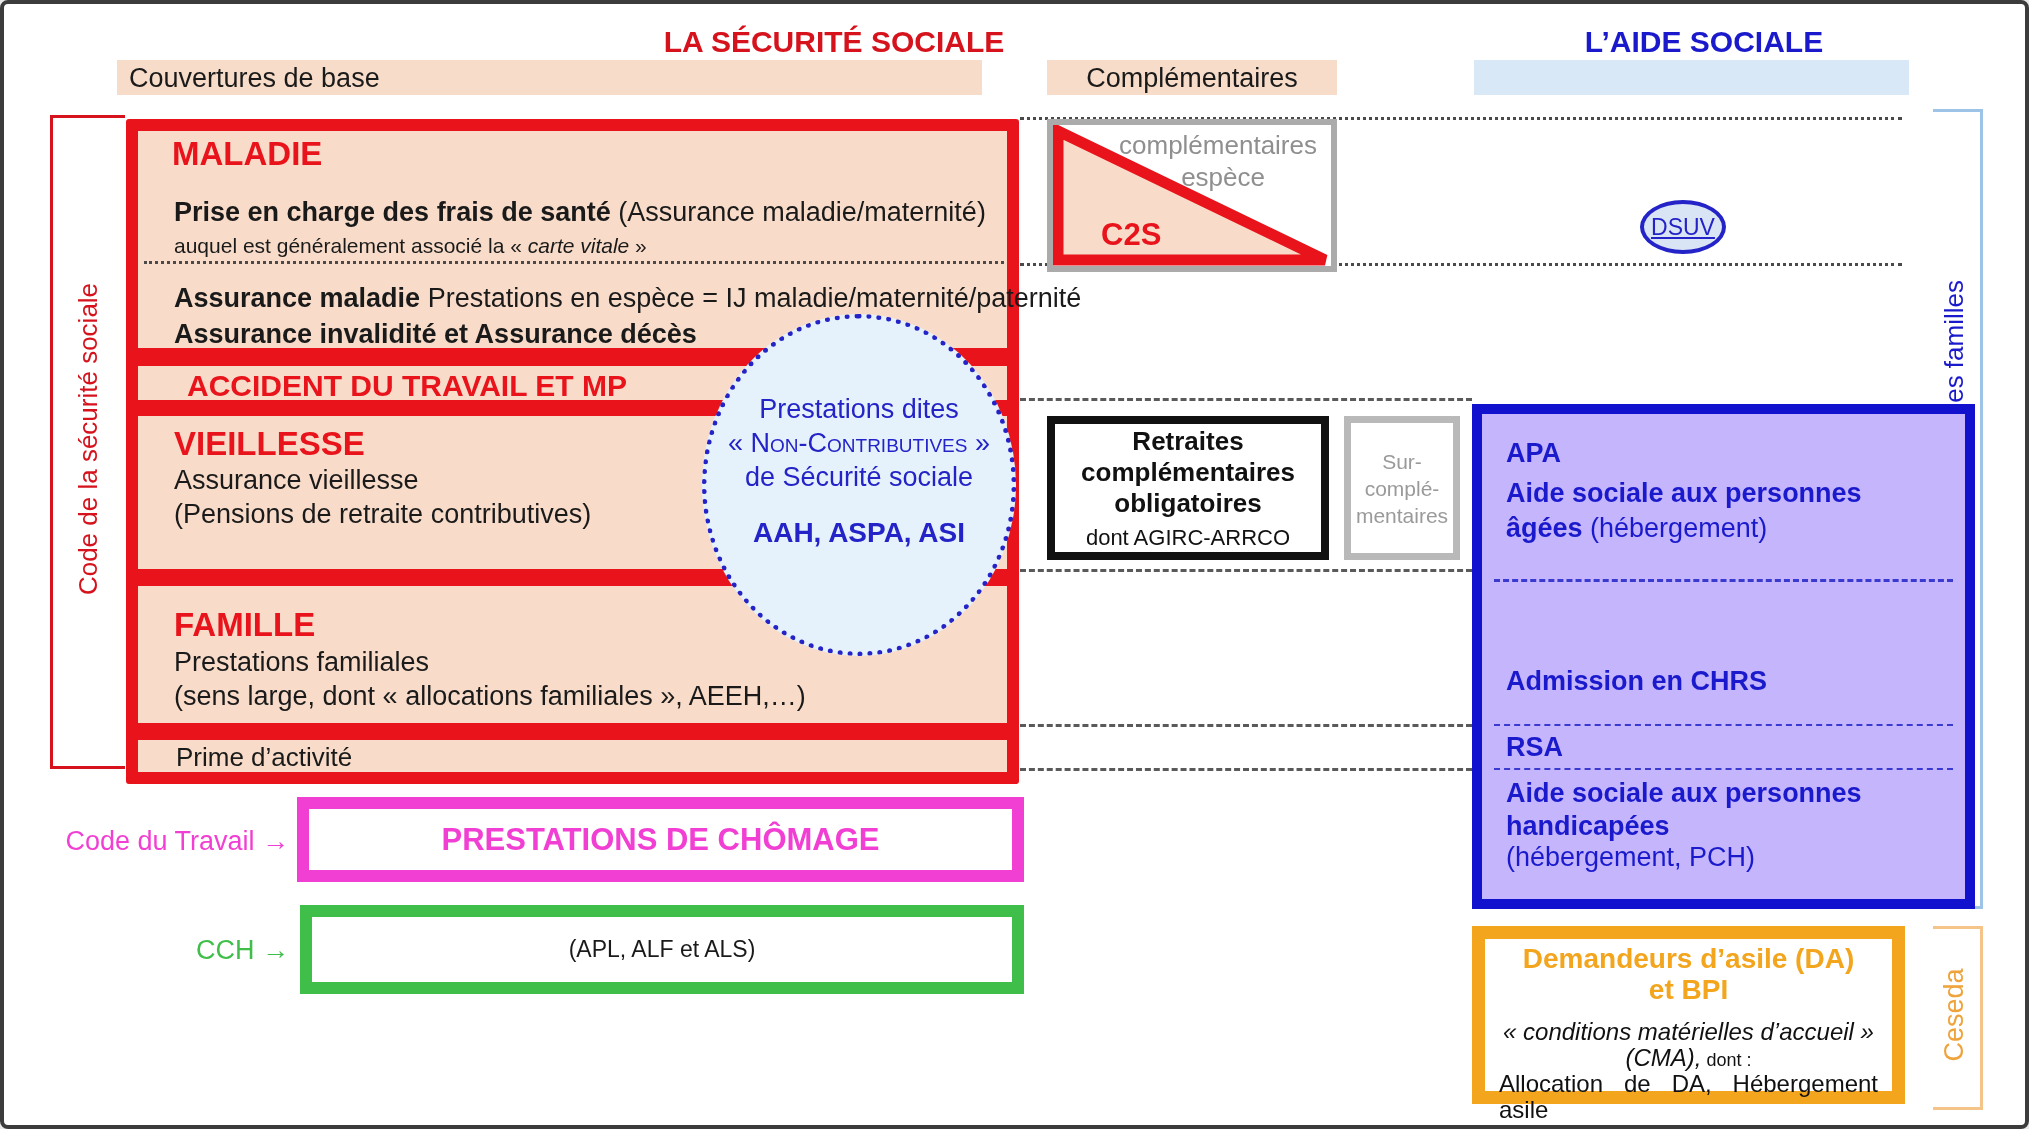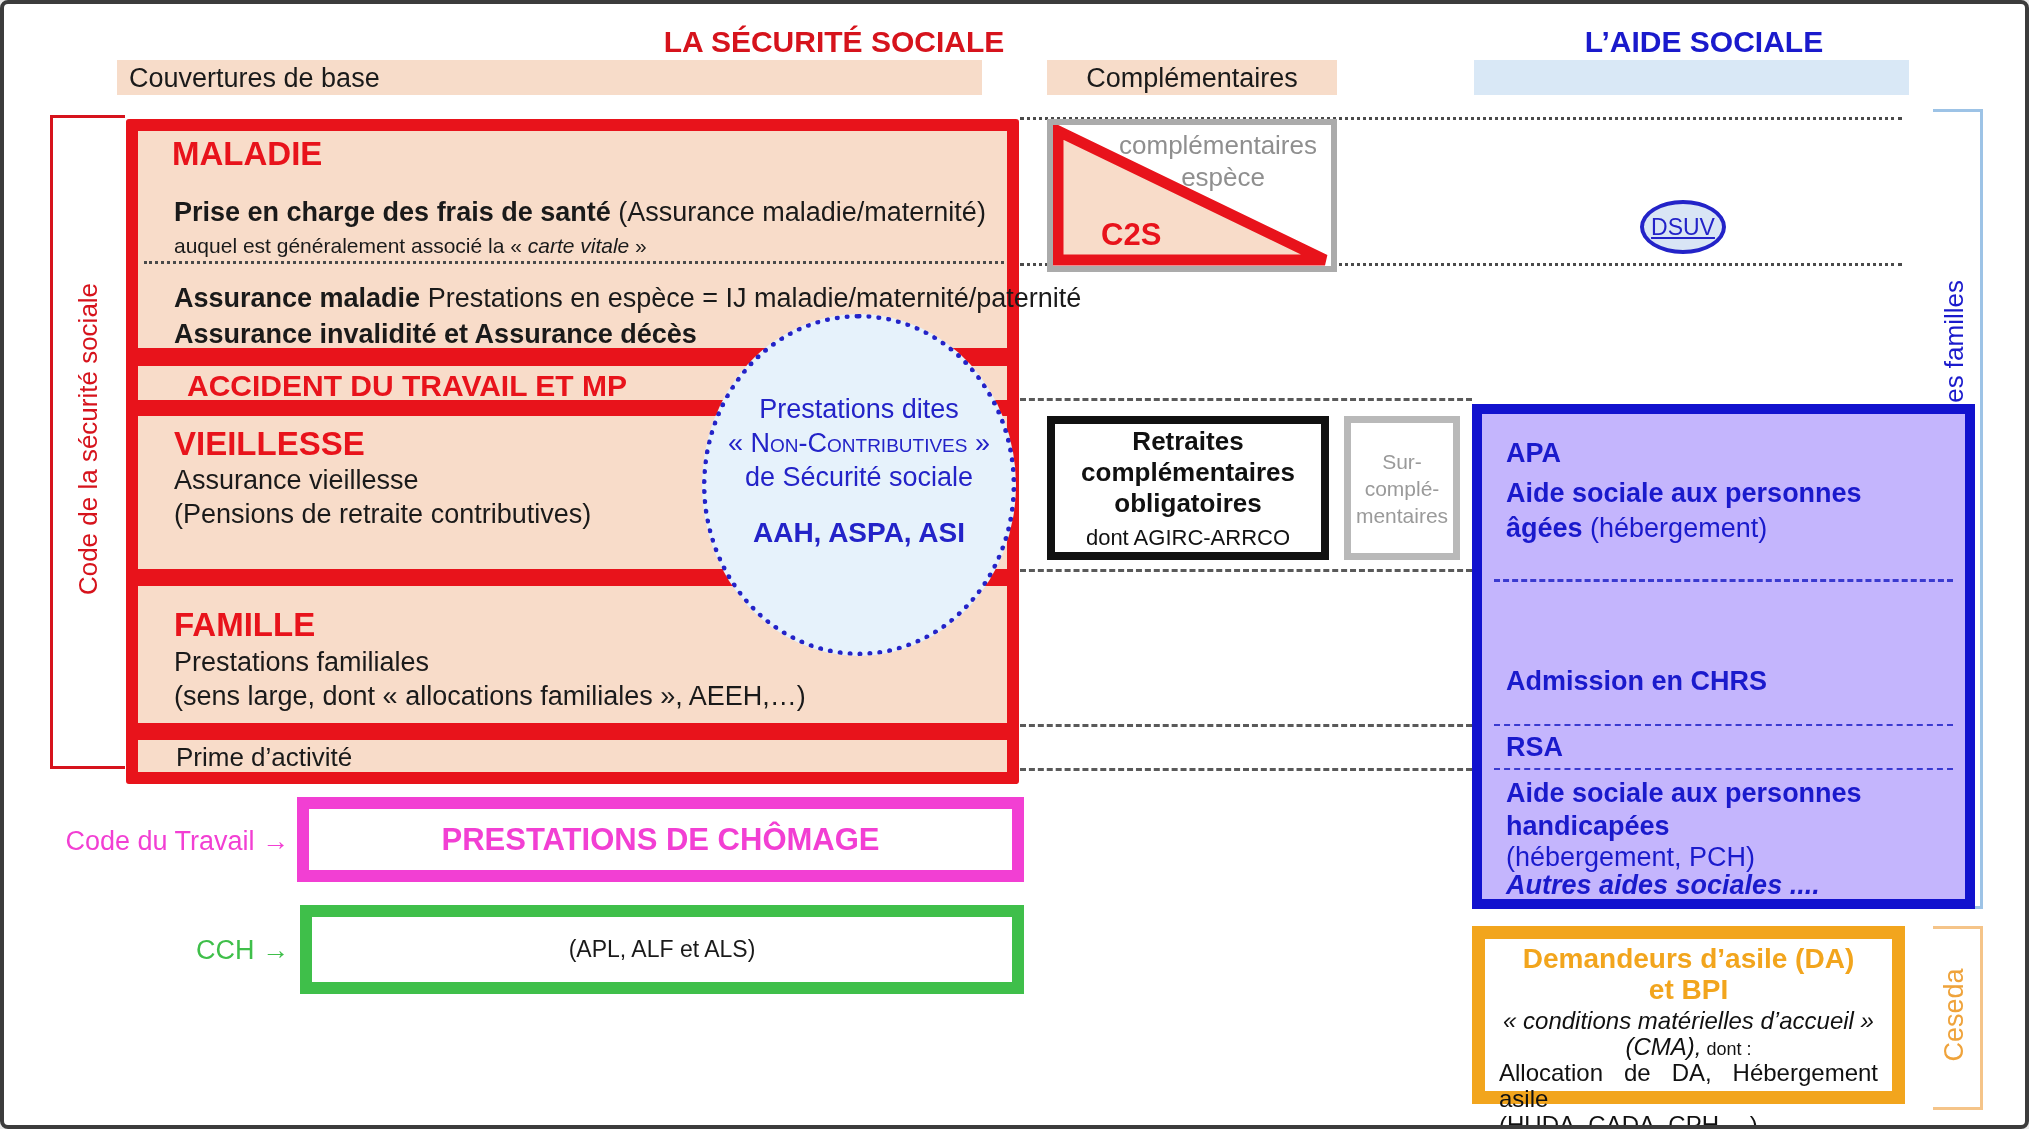--- a/index.html
+++ b/index.html
@@ -110,40 +110,39 @@
     <div class="bluebox-text" style="left:24px;top:63px;">Aide sociale aux personnes</div>
     <div class="bluebox-text" style="left:24px;top:98px;"><b>âgées </b><span style="font-weight:normal;">(hébergement)</span></div>
     <div style="position:absolute;left:12px;right:12px;top:165px;border-top:3px dashed #3a3ad0;"></div>
     <div class="bluebox-text" style="left:24px;top:251px;">Admission en CHRS</div>
     <div style="position:absolute;left:12px;right:12px;top:310px;border-top:2px dashed #3a3ad0;"></div>
     <div class="bluebox-text" style="left:24px;top:317px;">RSA</div>
     <div style="position:absolute;left:12px;right:12px;top:354px;border-top:2px dashed #3a3ad0;"></div>
     <div class="bluebox-text" style="left:24px;top:363px;">Aide sociale aux personnes</div>
     <div class="bluebox-text" style="left:24px;top:396px;">handicapées</div>
     <div class="bluebox-text" style="left:24px;top:427px;font-weight:normal;">(hébergement, PCH)</div>
-    <div class="bluebox-text" style="left:24px;top:455px;font-style:italic;">Autres aides sociales ....</div>
   </div>
 
   <div class="bracket-right-blue" style="left:1929px;top:105px;width:47px;height:794px;"></div>
   <div class="vtext" style="left:1950px;top:500px;color:#1a1acc;font-size:26px;">Code de l’action sociale et des familles</div>
 
   <div class="t" style="left:55px;top:821px;width:230px;text-align:right;color:#f23fd3;font-size:27px;">Code du Travail →</div>
   <div class="abs" style="left:293px;top:793px;width:727px;height:85px;border:12px solid #f23fd3;background:#ffffff;display:flex;align-items:center;justify-content:center;">
     <div style="color:#f23fd3;font-size:31px;font-weight:bold;">PRESTATIONS DE CHÔMAGE</div>
   </div>
 
   <div class="t" style="left:55px;top:930px;width:230px;text-align:right;color:#3fbf4a;font-size:27px;">CCH →</div>
   <div class="abs" style="left:296px;top:901px;width:724px;height:89px;border:12px solid #3fbf4a;background:#ffffff;display:flex;flex-direction:column;align-items:center;justify-content:center;">
     <div style="color:#1a1a1a;font-size:23px;line-height:1.1;">(APL, ALF et ALS)</div>
   </div>
 
   <div class="abs z4" style="left:1468px;top:922px;width:433px;height:178px;border:13px solid #f2a51d;background:#ffffff;padding:4px 14px;display:flex;flex-direction:column;">
     <div style="color:#f2a51d;font-size:28px;font-weight:bold;text-align:center;line-height:1.15;">Demandeurs d’asile (DA)</div>
     <div style="color:#f2a51d;font-size:28px;font-weight:bold;text-align:center;line-height:1.1;">et BPI</div>
-    <div style="color:#111;font-size:24px;font-style:italic;text-align:center;line-height:1.1;margin-top:2px;">« conditions matérielles d’accueil »</div>
+    <div style="color:#111;font-size:24px;font-style:italic;text-align:center;line-height:1.1;margin-top:13px;">« conditions matérielles d’accueil »</div>
     <div style="color:#111;font-size:24px;text-align:center;line-height:1.05;"><i>(CMA),</i><span style="font-size:18px;"> dont :</span></div>
     <div style="color:#111;font-size:24px;text-align:justify;text-align-last:justify;line-height:1.1;">Allocation de DA, Hébergement asile</div>
     <div style="color:#111;font-size:24px;text-align:left;line-height:1.1;">(HUDA, CADA, CPH,…)</div>
   </div>
 
   <div class="bracket-right-orange" style="left:1929px;top:922px;width:47px;height:178px;"></div>
   <div class="vtext" style="left:1950px;top:1011px;color:#efa33b;font-size:27px;">Ceseda</div>
 
 </div>
 

